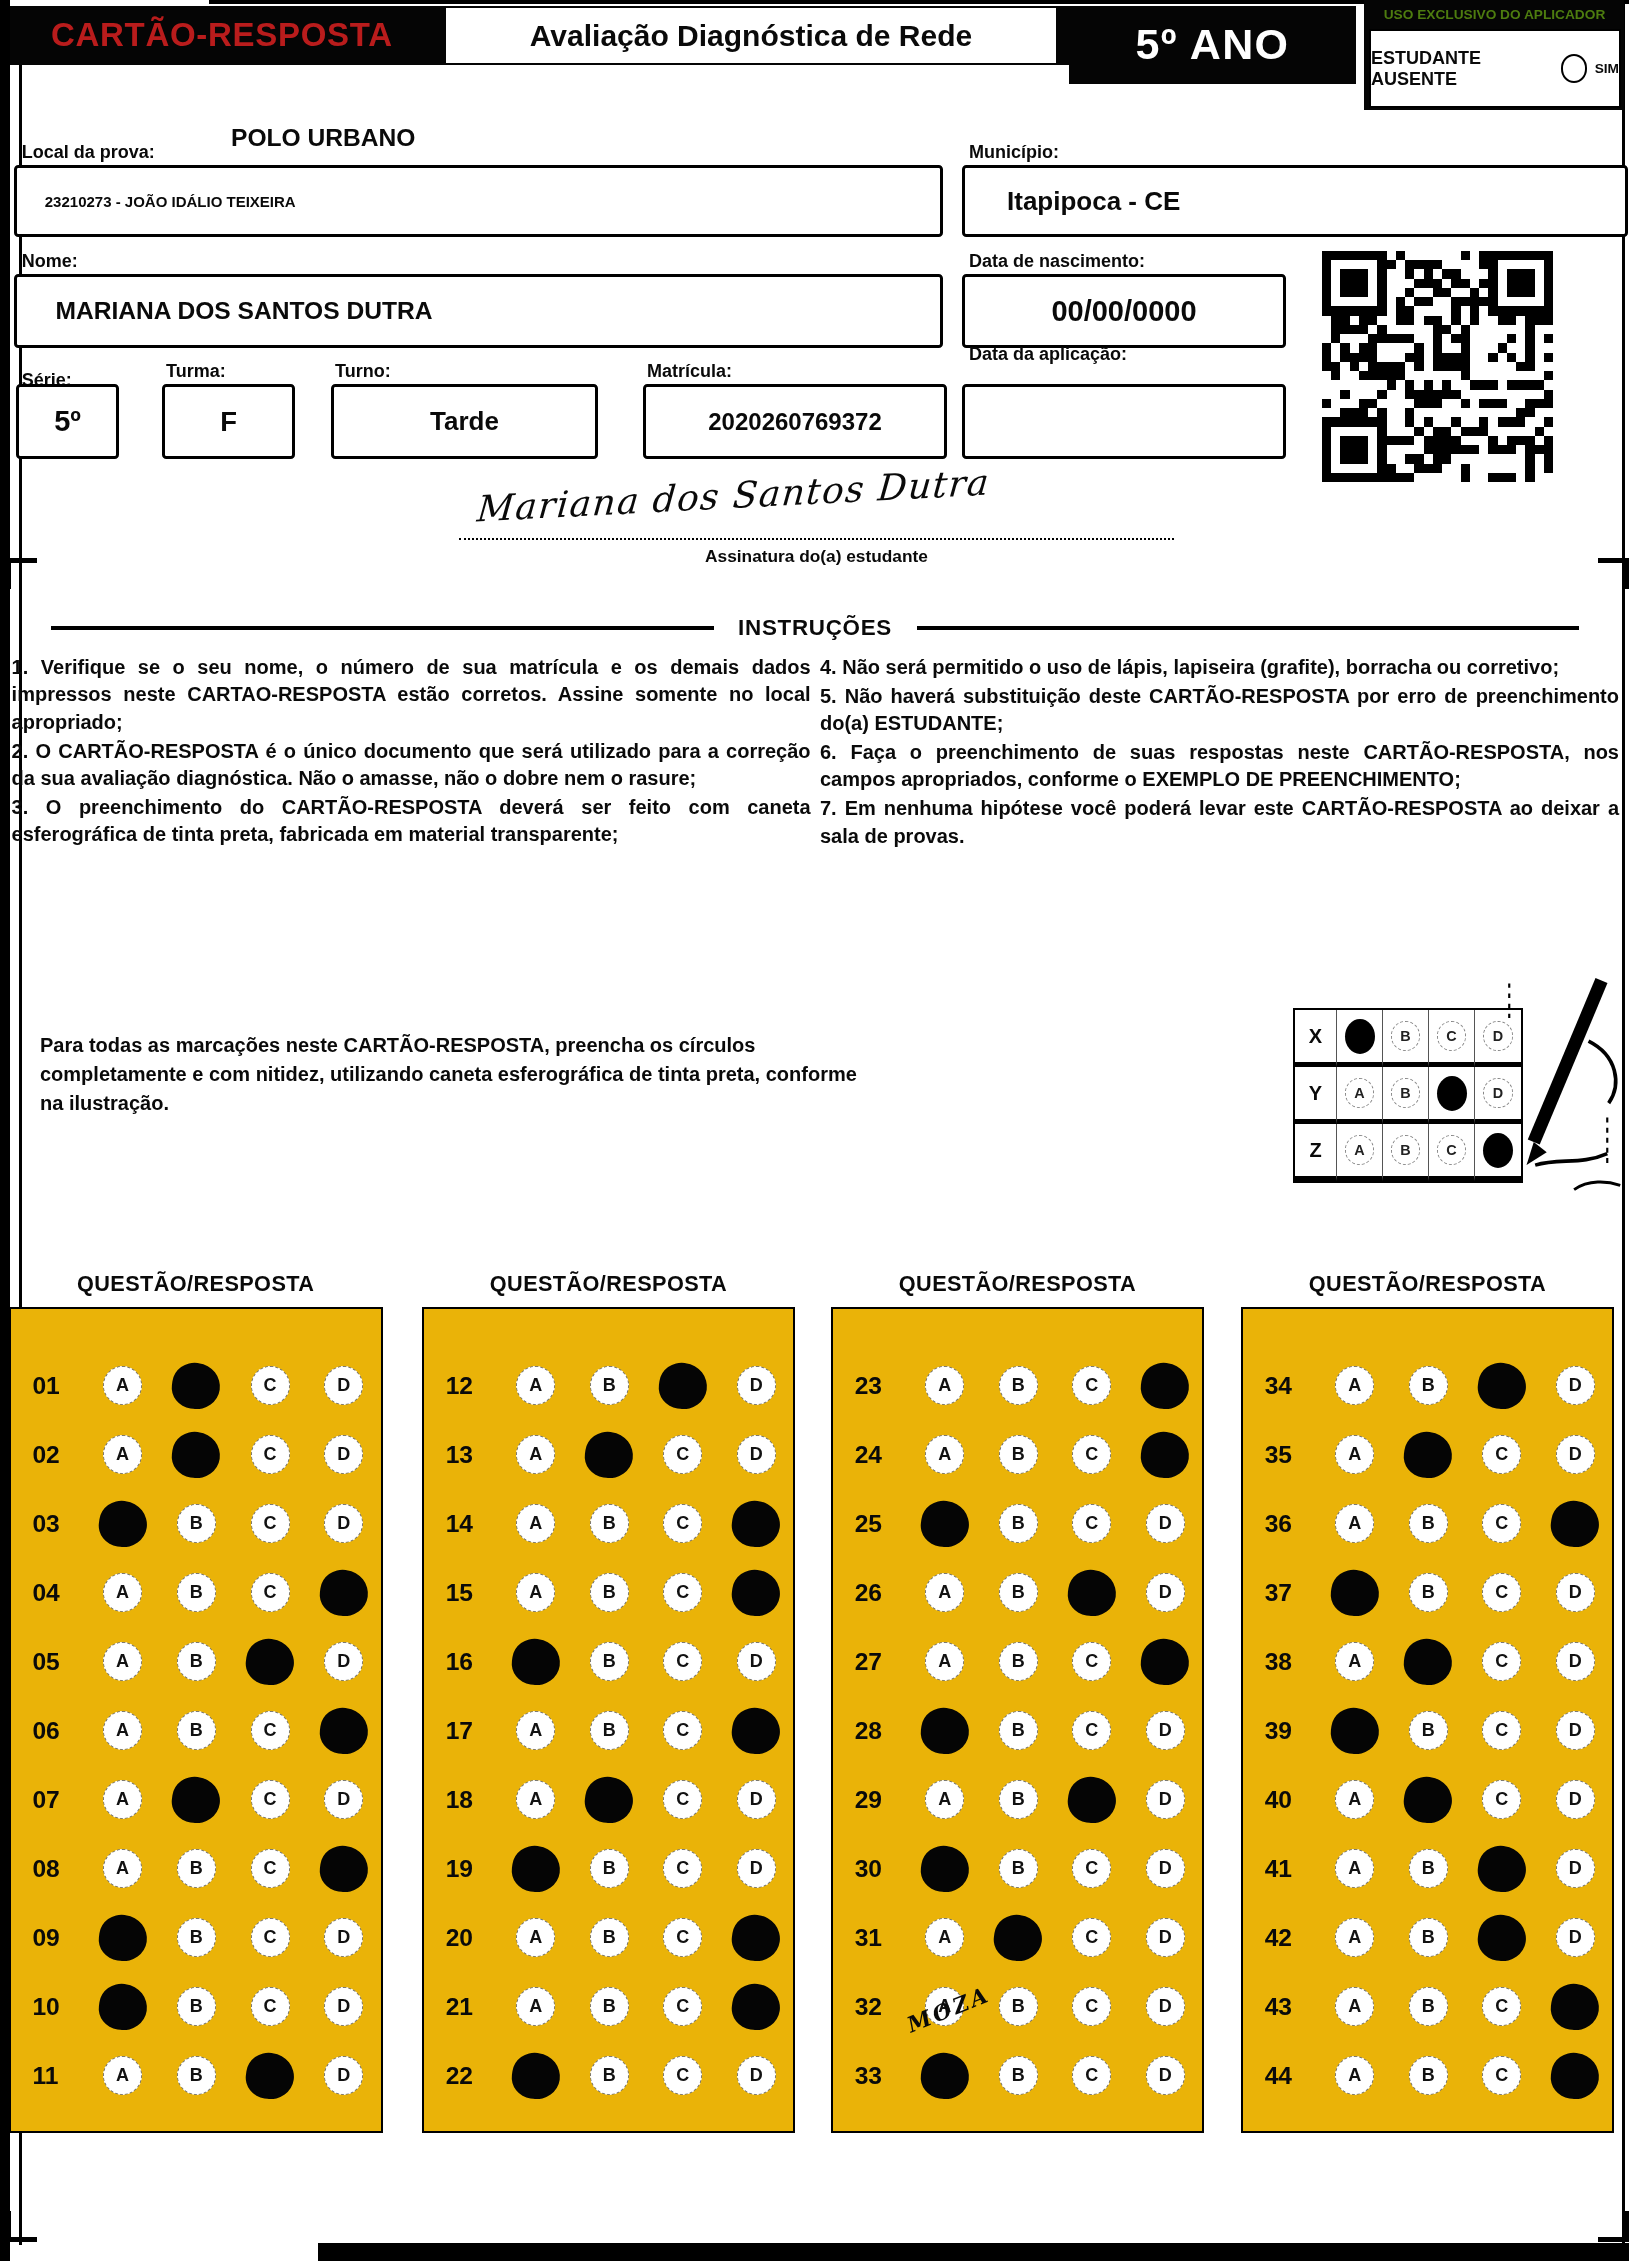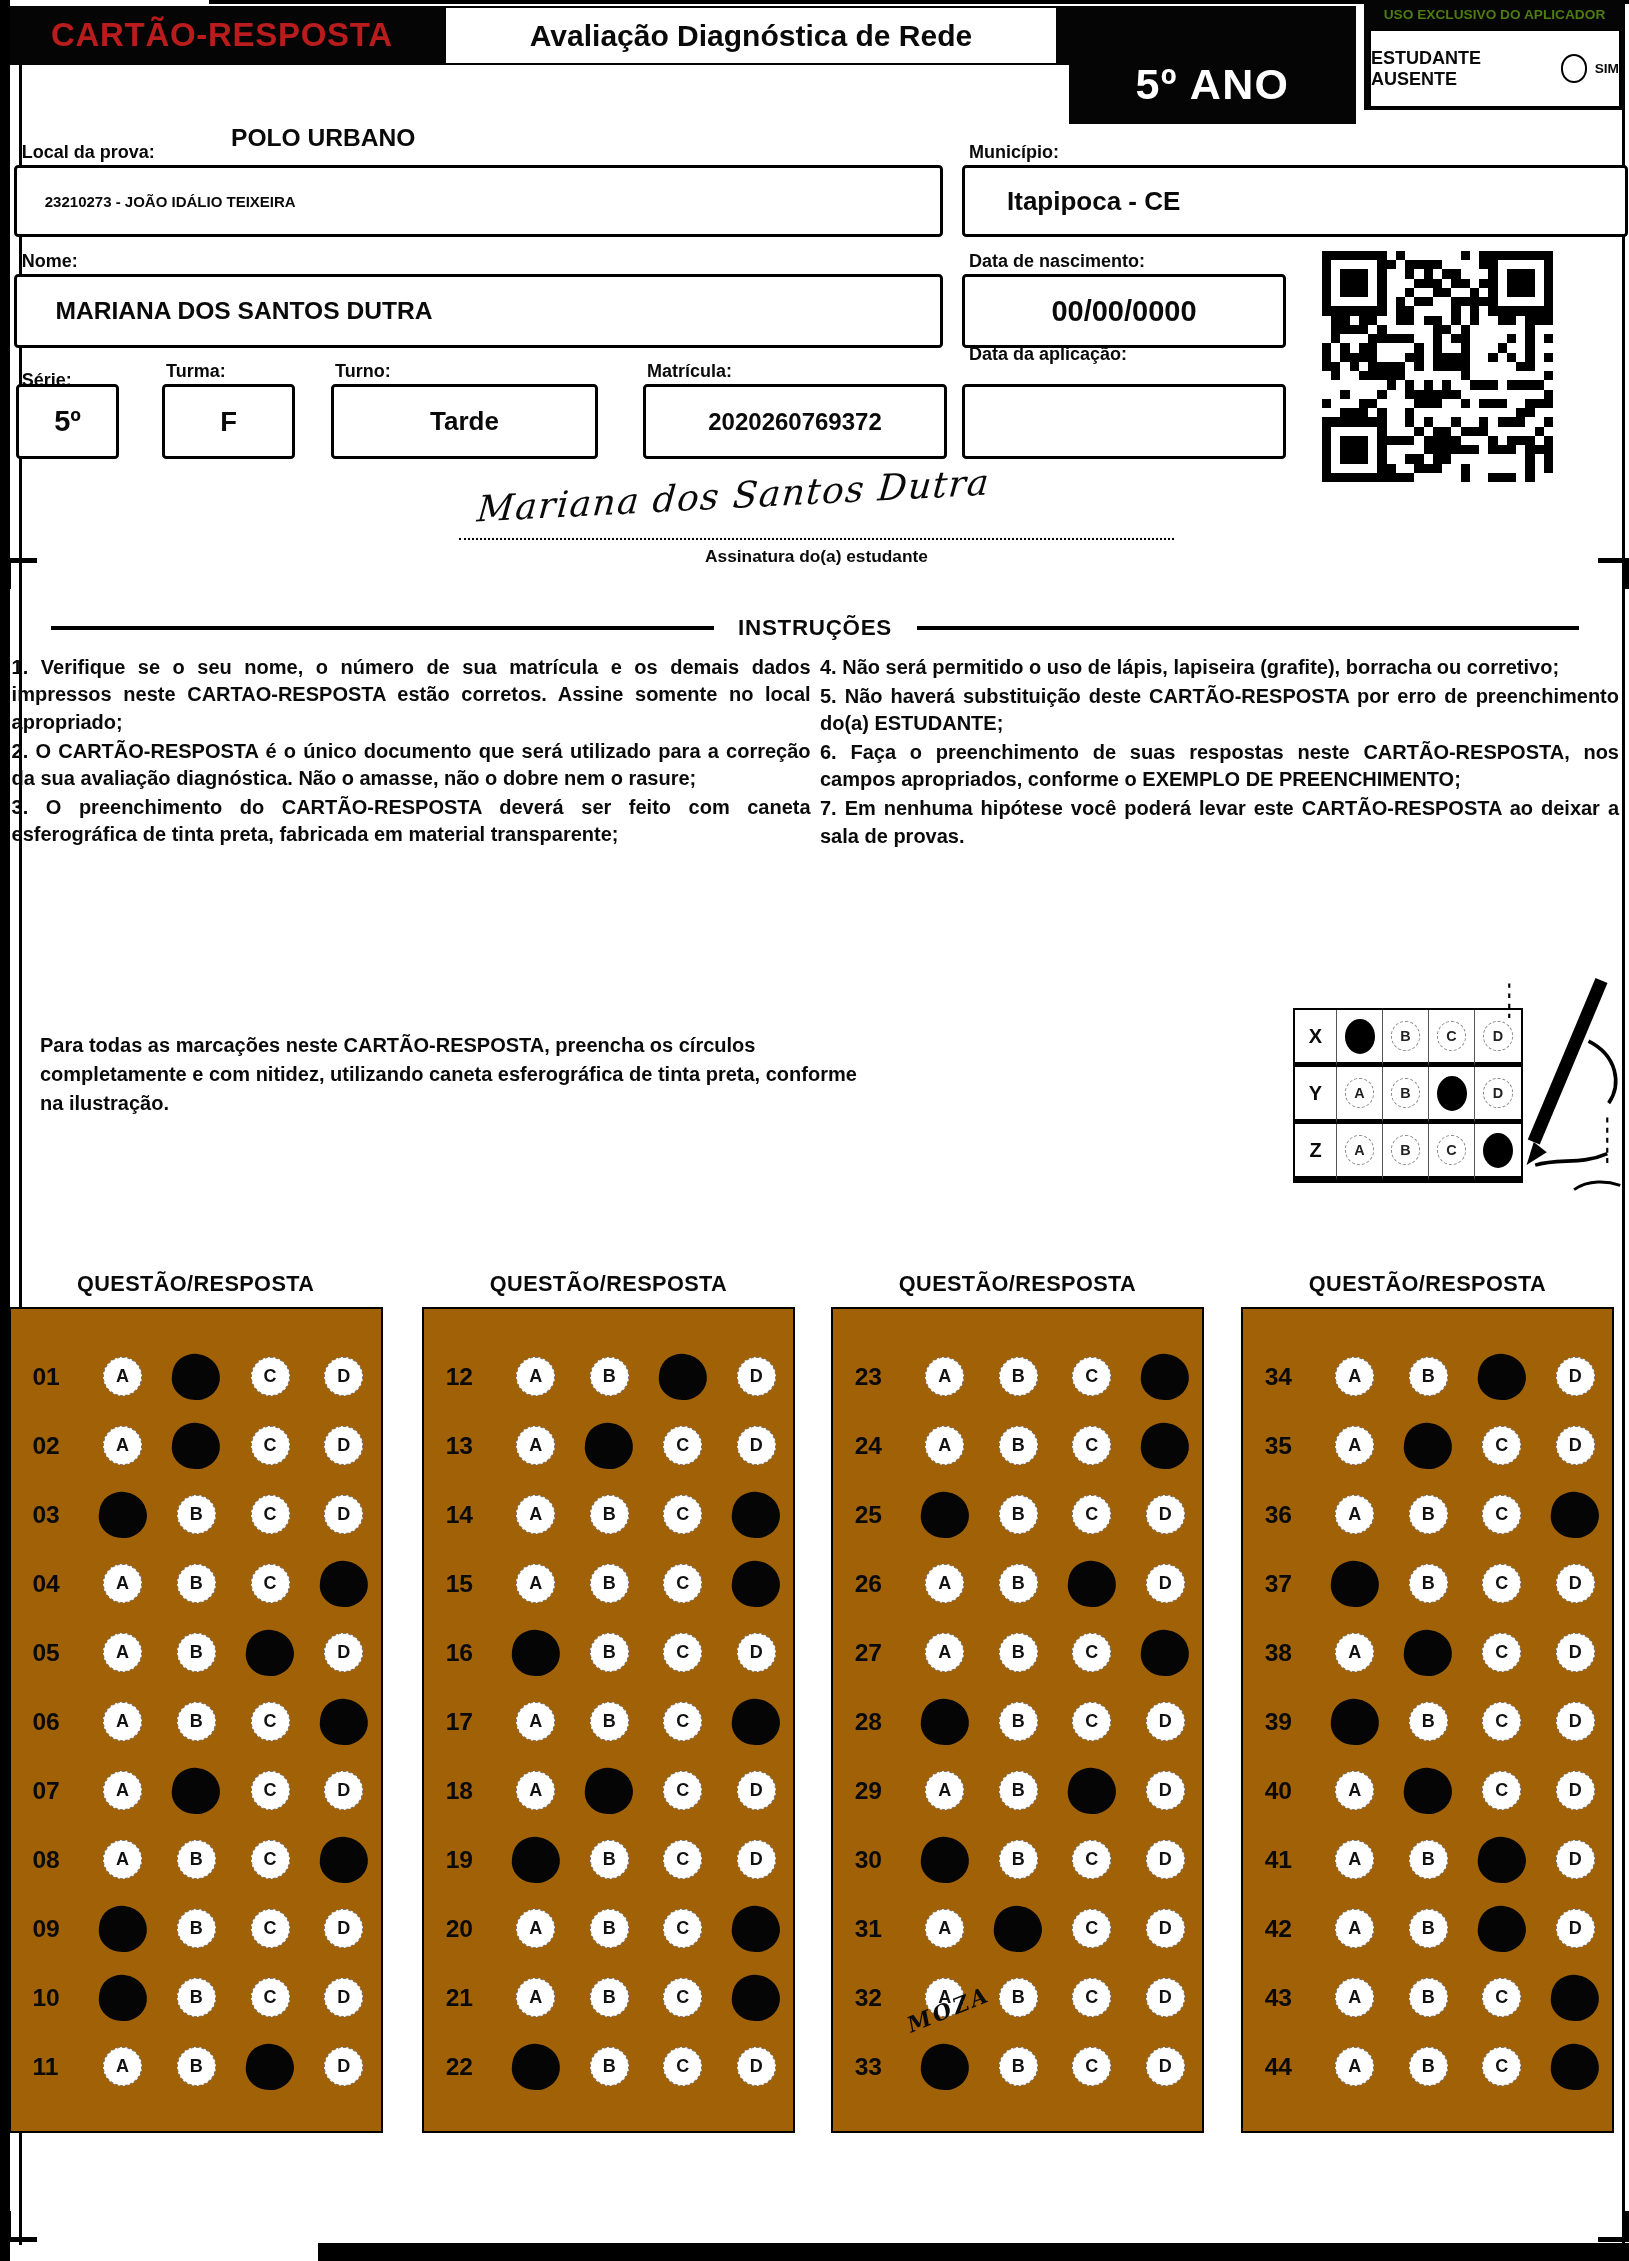--- a/index.html
+++ b/index.html
@@ -13,21 +13,21 @@
   .corner{width:26px;height:26px;}
   .cm-tl{border-top:5px solid #000;border-left:5px solid #000;}
   .cm-tr{border-top:5px solid #000;border-right:5px solid #000;}
   .cm-bl{border-bottom:5px solid #000;border-left:5px solid #000;}
   .cm-br{border-bottom:5px solid #000;border-right:5px solid #000;}
   
   .hdr-black{left:10px;top:5.8px;width:1346px;height:59px;background:#050505;}
   .hdr-title{left:51px;top:16px;width:390px;color:#b91c1c;font-size:33px;font-weight:bold;letter-spacing:0.7px;}
   .exam-box{left:446px;top:8px;width:610px;height:55px;background:#fff;display:flex;align-items:center;justify-content:center;}
   .exam-box span{font-size:30px;font-weight:bold;}
-  .grade-box{left:1069px;top:5.8px;width:287px;height:78px;background:#050505;display:flex;align-items:center;justify-content:center;margin-top:40px;}
+  .grade-box{left:1069px;top:5.8px;width:287px;height:78px;background:#050505;display:flex;align-items:center;justify-content:center;}
   .grade-box span{color:#fff;font-size:43px;font-weight:bold;letter-spacing:1.4px;}
   .aplicador{left:1364px;top:0;width:260px;height:110px;background:#050505;}
   .aplicador-title{left:1374px;top:7.2px;width:241px;text-align:center;color:#4d7c0f;font-size:13.7px;font-weight:bold;}
   .ausente-box{left:1369px;top:29px;width:248px;height:75px;background:#fff;border:2.9px solid #000;
     display:flex;align-items:center;justify-content:center;gap:7.2px;}
   .ausente-box .lbl{font-size:18px;font-weight:bold;}
   .ausente-circle{width:24.6px;height:24.6px;border:2.2px solid #000;border-radius:50%;background:#fff;}
   .ausente-box .sim{font-size:13.7px;font-weight:bold;}
   
   .flabel{font-size:18px;font-weight:bold;}
@@ -51,21 +51,21 @@
   .eg{display:grid;grid-template-columns:42px 46px 46px 46px 46px;border:2.9px solid #000;background:#fff;}
   .eg-cell{height:52px;display:flex;align-items:center;justify-content:center;
     border-bottom:5.8px solid #000;border-right:1.4px solid #555;}
   .eg-cell:nth-child(5n){border-right:none;}
   .eg-lab{font-size:20px;font-weight:bold;}
   .eg-bubble{width:27.4px;height:27.4px;border:1.4px dashed #888;border-radius:50%;
     display:flex;align-items:center;justify-content:center;font-size:14.4px;font-weight:bold;color:#222;}
   .eg-mark{width:30px;height:35px;background:#000;border-radius:50%;}
   
   .col-header{font-size:21.7px;font-weight:bold;text-align:center;letter-spacing:0.4px;}
-  .ans-box{border:2.9px solid #000;background:#a16207;padding-top:33px;box-sizing:border-box;position:absolute;}
+  .ans-box{border:2.9px solid #000;background:#eab308;padding-top:42px;box-sizing:border-box;position:absolute;}
   .q-row{height:69px;display:grid;grid-template-columns:75px 1fr 1fr 1fr 1fr;align-items:center;}
   .q-num{padding-left:21.7px;font-size:24.6px;font-weight:bold;}
   .b-cell{display:flex;align-items:center;justify-content:center;}
   .bubble{width:39px;height:39px;border:1.4px dashed #777;border-radius:50%;box-sizing:border-box;
     display:flex;align-items:center;justify-content:center;font-size:18px;font-weight:bold;color:#111;background:#fff;}
   .bubble.filled{width:48px;height:46px;border:none;background:#050505;border-radius:48% 52% 50% 46%;transform:rotate(8deg);}
   .scribble{position:absolute;left:72px;font-family:"DejaVu Serif",serif;font-style:italic;
     font-size:21.7px;font-weight:bold;transform:rotate(-22deg);letter-spacing:2.9px;}
   
   #qr svg{display:block;width:100%;height:100%;}

